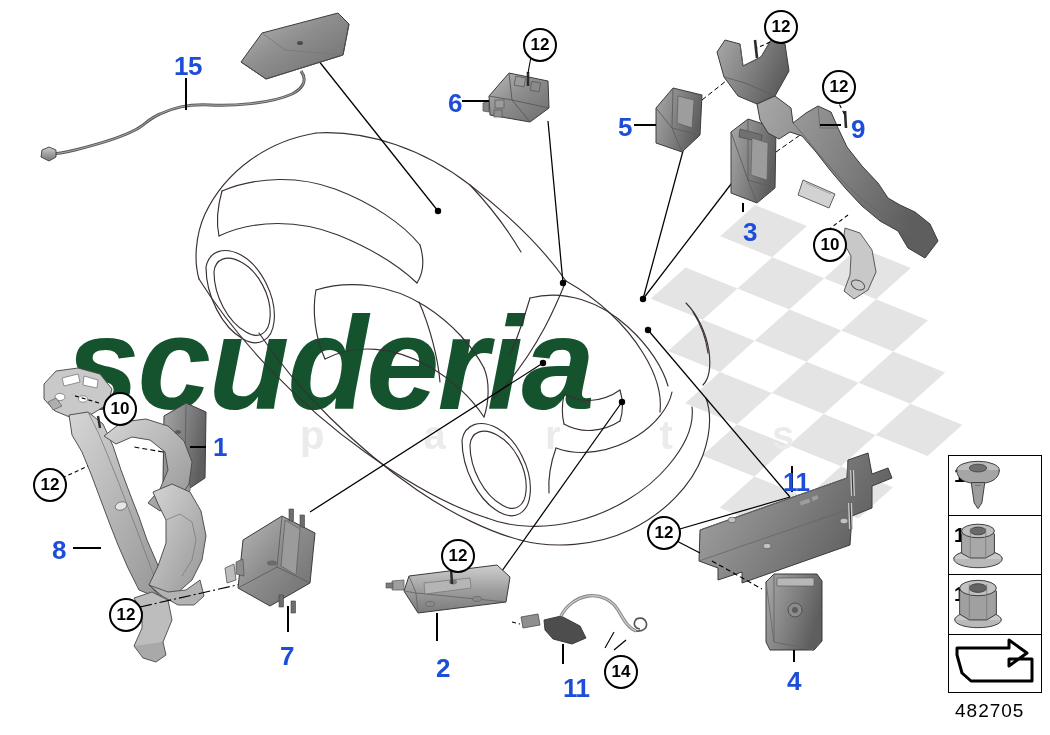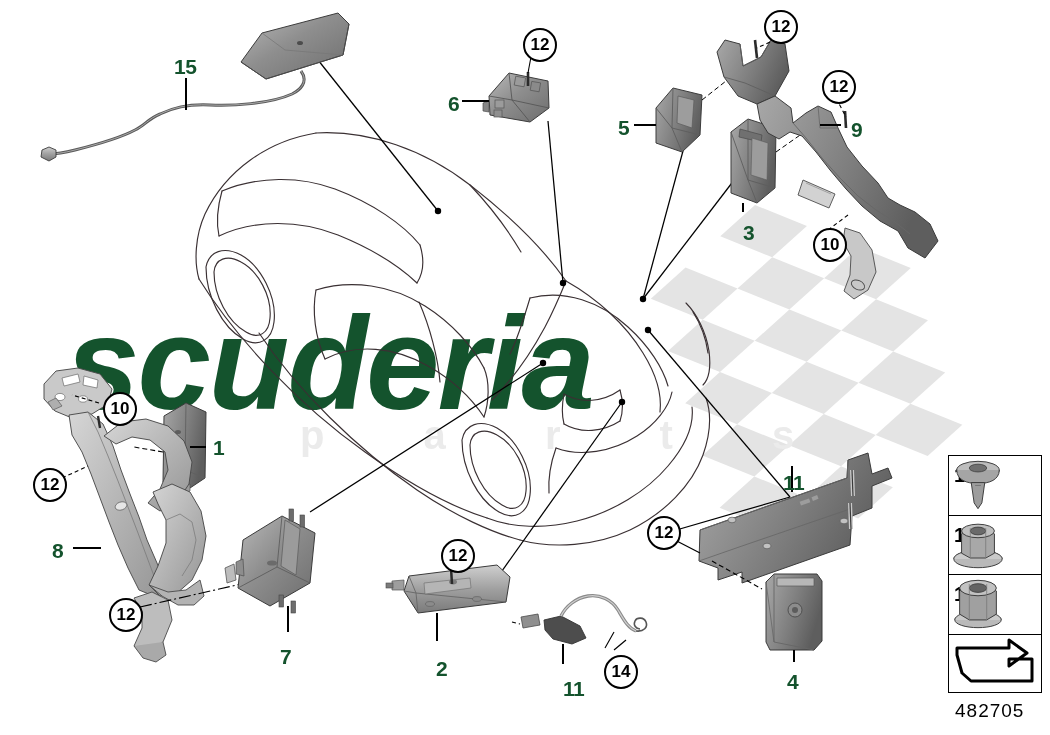--- a/index.html
+++ b/index.html
@@ -1,20 +1,20 @@
 <!DOCTYPE html>
 <html><head>
 <meta charset="utf-8">
 <style>
   html,body{margin:0;padding:0;background:#ffffff;}
   body{width:1050px;height:735px;overflow:hidden;font-family:"Liberation Sans",sans-serif;}
   #stage{position:relative;width:1050px;height:735px;background:#fff;}
   #stage svg{position:absolute;left:0;top:0;}
-  .lbl{position:absolute;font-family:"Liberation Sans",sans-serif;font-weight:bold;color:#14532d;
-       font-size:21px;line-height:21px;letter-spacing:-0.5px;}
+  .lbl{position:absolute;font-family:"Liberation Sans",sans-serif;font-weight:bold;color:#1d4ed8;
+       font-size:26px;line-height:21px;letter-spacing:-0.5px;}
   .clbl{position:absolute;width:30px;height:30px;border:2.2px solid #000;border-radius:50%;
         background:#fff;color:#000;font-weight:bold;font-size:17px;
         display:flex;align-items:center;justify-content:center;
         font-family:"Liberation Sans",sans-serif;}
   .legend{position:absolute;left:948px;top:455px;width:94px;height:238px;
           border:1.4px solid #000;background:#fff;box-sizing:border-box;}
   .legcell{position:relative;height:59.5px;border-bottom:1.4px solid #000;box-sizing:border-box;}
   .legcell:last-child{border-bottom:none;}
   .legnum{position:absolute;left:5px;top:8px;font-weight:bold;font-size:20px;
           font-family:"Liberation Sans",sans-serif;color:#000;}

